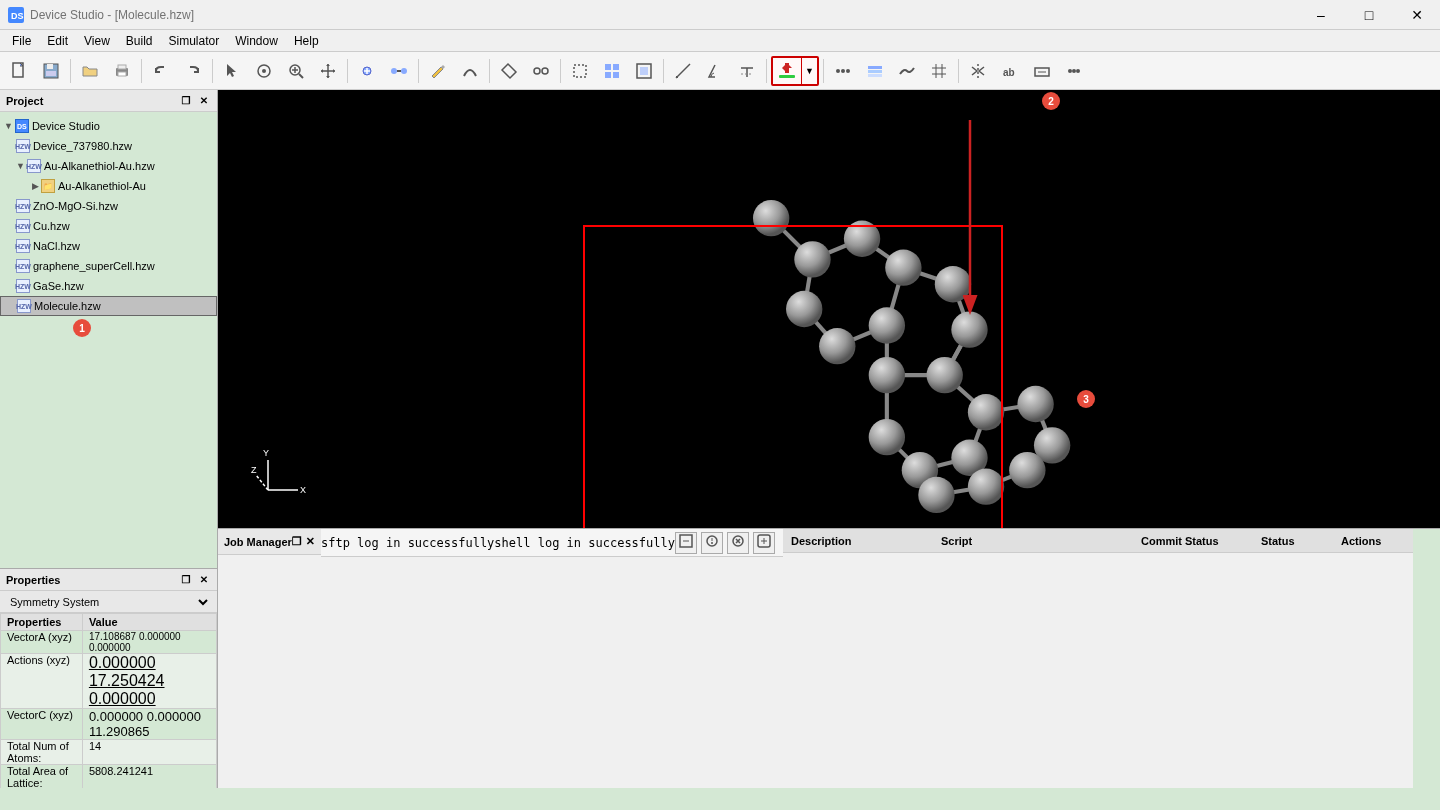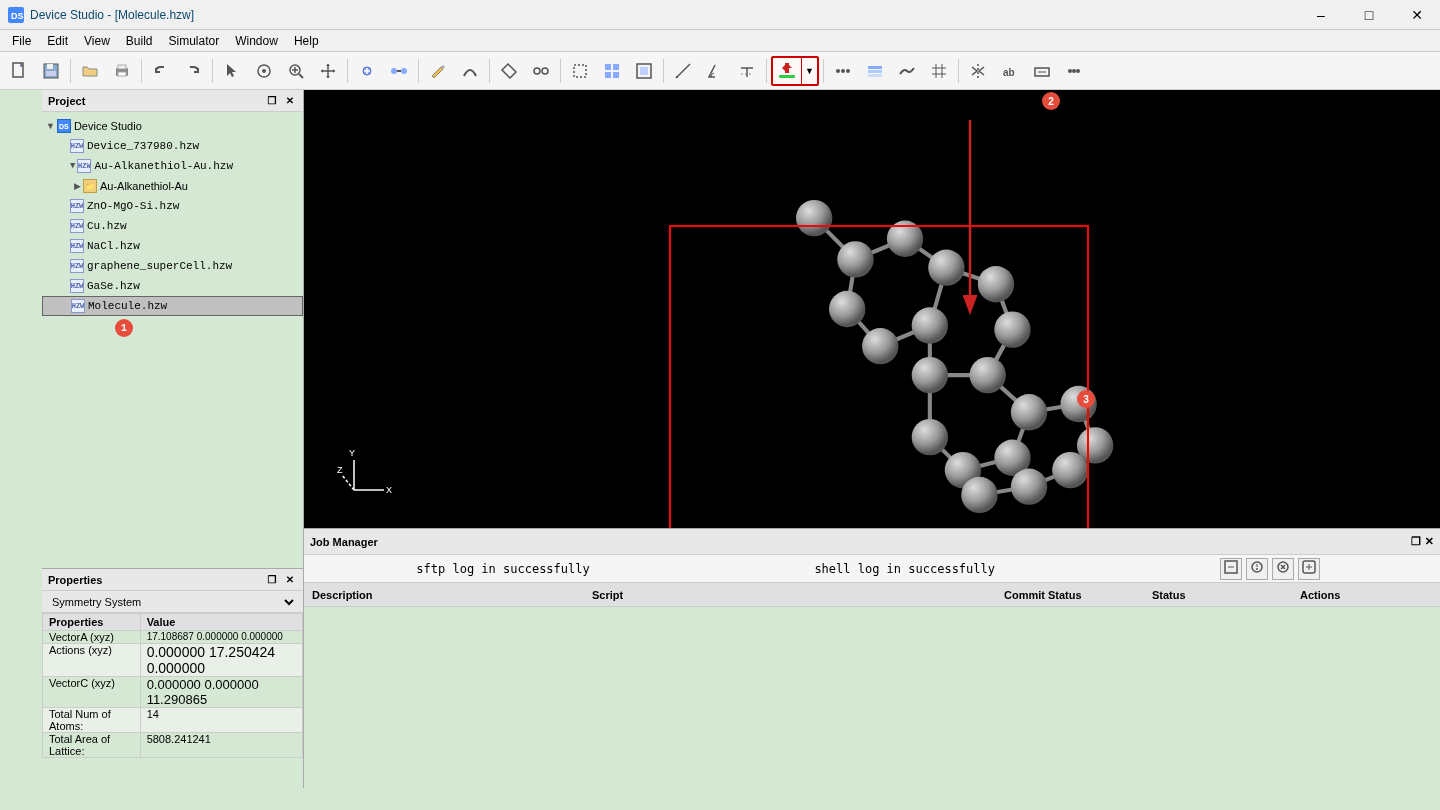--- a/index.html
+++ b/index.html
@@ -9,21 +9,21 @@
     .title-bar {
       background: #f0f0f0;
       height: 30px;
       display: flex;
       align-items: center;
       padding: 0 8px;
       border-bottom: 1px solid #ccc;
       position: relative;
     }
     .title-bar-icon { width: 16px; height: 16px; margin-right: 6px; }
-    .title-bar-title { font-size: 12px; color: #0c4a6e; flex: 1; }
+    .title-bar-title { font-size: 12px; color: #737373; flex: 1; }
     .title-bar-controls { display: flex; gap: 2px; position: absolute; right: 0; top: 0; height: 100%; }
     .title-bar-btn {
       width: 46px; height: 30px; border: none; background: transparent;
       font-size: 14px; cursor: pointer; display: flex; align-items: center; justify-content: center;
     }
 
     
     .menu-bar {
       background: #f0f0f0;
       height: 22px;
@@ -59,25 +59,24 @@
     .toolbar-sep { width: 1px; height: 24px; background: #ccc; margin: 0 2px; }
 
     
     .main-layout {
       display: flex;
       height: calc(810px - 30px - 22px - 38px - 22px);
     }
 
     
     .left-panel {
-      width: 262px;
+      width: 218px;
       display: flex;
       flex-direction: column;
       border-right: 1px solid #aaa;
-      margin-left: 42px;
     }
 
     
     .panel-header {
       background: #e8e8e8;
       height: 22px;
       display: flex;
       align-items: center;
       padding: 0 6px;
       border-bottom: 1px solid #ccc;
@@ -96,21 +95,21 @@
     .tree-item {
       display: flex;
       align-items: center;
       height: 20px;
       padding: 0 4px;
       cursor: pointer;
       font-size: 11px;
       white-space: nowrap;
     }
     .tree-item.highlighted { background: #c0c0c0; border: 1px solid #666; }
-    .tree-indent-1 { padding-left: 28px; font-family: Liberation Mono, monospace; }
+    .tree-indent-1 { padding-left: 16px; }
     .tree-indent-2 { padding-left: 32px; }
     .tree-label { font-size: 11px; }
 
     
     .properties-panel {
       background: #d4e8d4;
       height: 220px;
       border-top: 1px solid #aaa;
       display: flex;
       flex-direction: column;
@@ -170,21 +169,21 @@
       background: #e74c3c; color: white; font-size: 10px; font-weight: bold;
       display: flex; align-items: center; justify-content: center;
       position: absolute;
     }
 
     .bottom-panel {
       height: 260px;
       background: #f0f0f0;
       border-top: 1px solid #aaa;
       display: flex;
-      flex-direction: column;
+      flex-direction: row;
     }
 
     .job-header {
       background: #e8e8e8;
       height: 26px;
       display: flex;
       align-items: center;
       padding: 0 6px;
       border-bottom: 1px solid #ccc;
       font-size: 11px;
@@ -627,21 +626,21 @@
             </tr>
           </thead>
           <tbody>
             <tr>
               <td>VectorA (xyz)</td>
               <td style="font-size:10px;">17.108687 0.000000
 0.000000</td>
             </tr>
             <tr>
               <td>Actions (xyz)</td>
-              <td style="font-size:14px;">0.000000 17.250424
+              <td style="font-size:16px;text-decoration:underline;">0.000000 17.250424
 0.000000</td>
             </tr>
             <tr>
               <td>VectorC (xyz)</td>
               <td style="font-size:13px;">0.000000 0.000000
 11.290865</td>
             </tr>
             <tr>
               <td>Total Num of Atoms:</td>
               <td>14</td>

